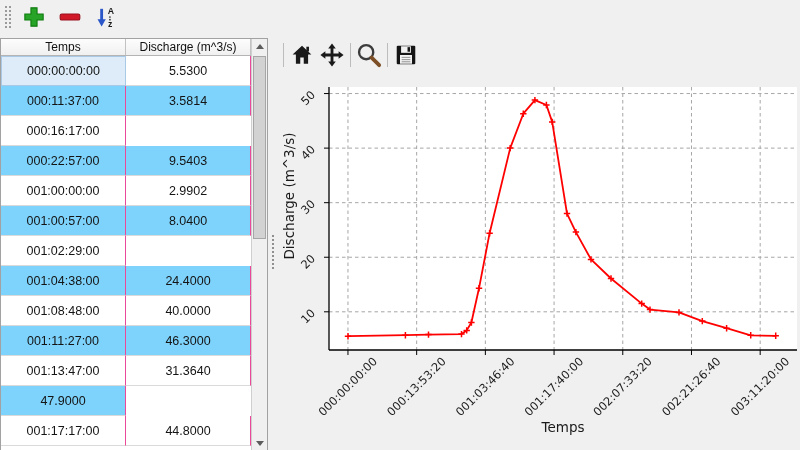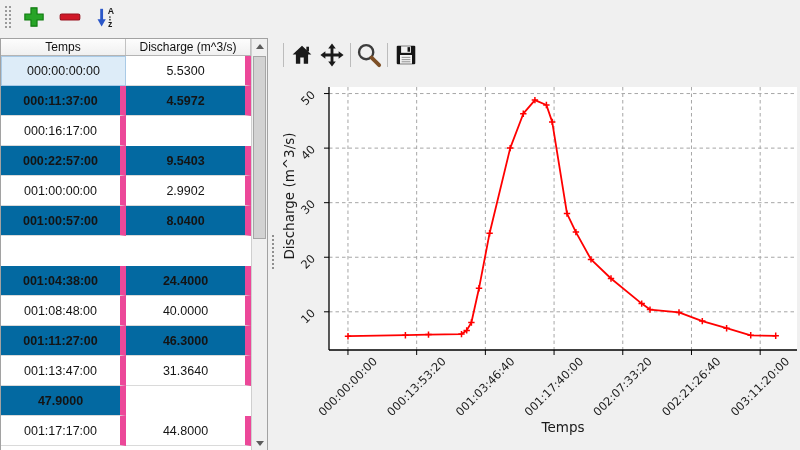--- a/index.html
+++ b/index.html
@@ -18,24 +18,24 @@
   
   .table-panel { position:absolute; left:0; top:38px; width:268px; height:412px;
                  background:#fff; border:1px solid #a2a2a2; border-bottom:none; }
   .thead { display:flex; height:17px; background:linear-gradient(#fdfdfd,#f0f0f0);
            border-bottom:1px solid #b4b4b4; }
   .th { font-size:12px; color:#111; display:flex; align-items:center; justify-content:center; }
   .th-temps { width:125px; border-right:1px solid #c2c2c2; }
   .th-discharge { width:125px; border-right:1px solid #c2c2c2; }
   .tbody { position:absolute; left:0; top:17px; width:250px; bottom:0; overflow:hidden; background:#fff; }
   .trow { display:flex; height:30px; }
-  .cell { width:125px; border-right:6px solid #ec4899; border-bottom:1px solid #dadada;
+  .cell { width:125px; border-right:1px solid #ec4899; border-bottom:1px solid #dadada;
           display:flex; align-items:center; justify-content:center;
           font-size:12.5px; color:#141414; background:#fff; }
-  .trow.alt .cell { background:#0369a1;font-weight:bold; }
+  .trow.alt .cell { background:#7dd3fc; }
   .cell.selected { background:#ddecf8; border:1px solid #a9cae6; }
 
   
   .vscroll { position:absolute; top:0; right:0; bottom:0; width:16px; background:#f0f0f0;
              border-left:1px solid #cfcfcf; }
   .sb-btn { position:absolute; left:0; width:15px; height:14px; display:flex;
             align-items:center; justify-content:center; background:#f0f0f0; }
   .sb-up { top:0; } .sb-down { bottom:0; }
   .tri-up { width:0; height:0; border-left:4px solid transparent; border-right:4px solid transparent;
             border-bottom:5px solid #5c5c5c; }
@@ -94,38 +94,39 @@
     <div class="th th-temps">Temps</div>
     <div class="th th-discharge">Discharge (m^3/s)</div>
   </div>
   <div class="tbody">
       <div class="trow">
         <div class="cell selected">000:00:00:00</div>
         <div class="cell">5.5300</div>
       </div>
       <div class="trow alt">
         <div class="cell">000:11:37:00</div>
-        <div class="cell">4.5972</div>
+        <div class="cell">3.5814</div>
       </div>
       <div class="trow">
         <div class="cell">000:16:17:00</div>
       </div>
       <div class="trow alt">
         <div class="cell">000:22:57:00</div>
         <div class="cell">9.5403</div>
       </div>
       <div class="trow">
         <div class="cell">001:00:00:00</div>
         <div class="cell">2.9902</div>
       </div>
       <div class="trow alt">
         <div class="cell">001:00:57:00</div>
         <div class="cell">8.0400</div>
       </div>
       <div class="trow">
+        <div class="cell">001:02:29:00</div>
       </div>
       <div class="trow alt">
         <div class="cell">001:04:38:00</div>
         <div class="cell">24.4000</div>
       </div>
       <div class="trow">
         <div class="cell">001:08:48:00</div>
         <div class="cell">40.0000</div>
       </div>
       <div class="trow alt">

